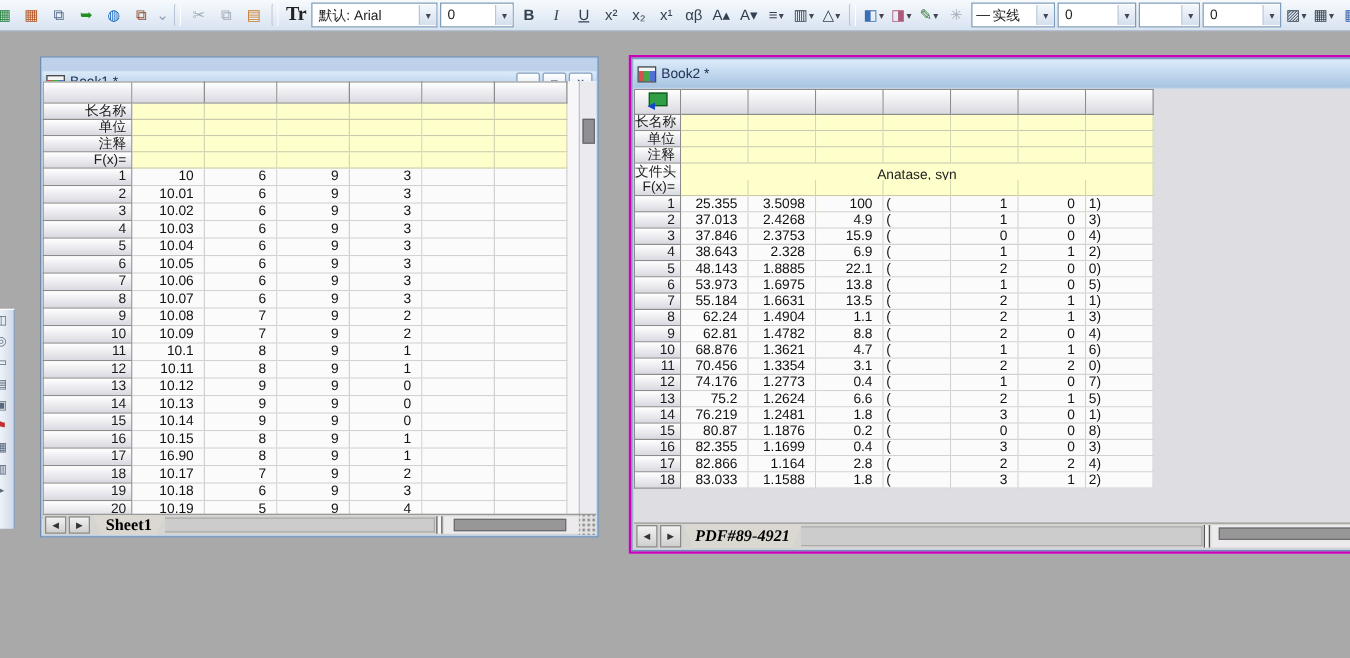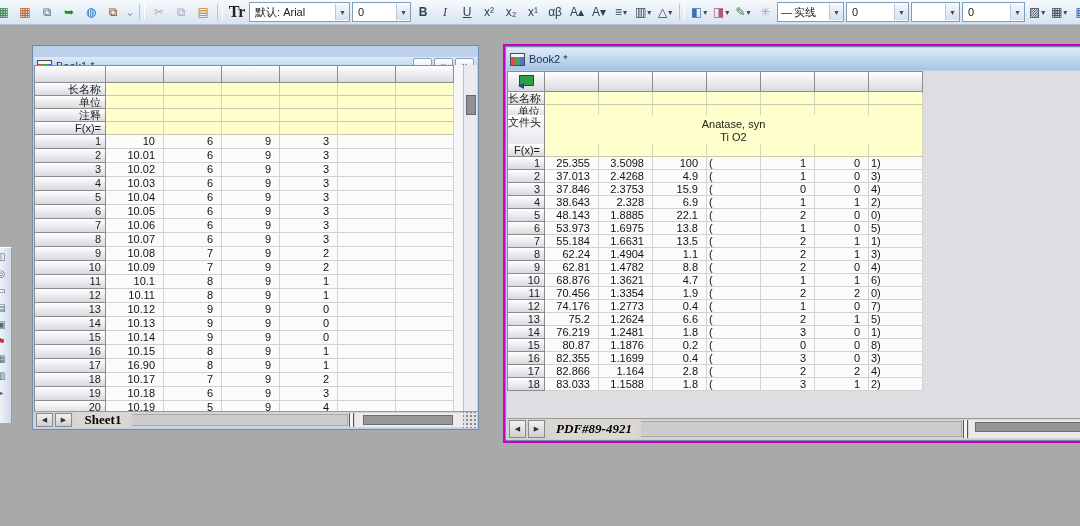--- a/index.html
+++ b/index.html
@@ -70,21 +70,21 @@
   .b1 .hdr{height:18px;line-height:17px;}
   .b1 .hdr .hc{height:18px;}
   .b1 .lblrow{height:13px;line-height:12px;}
   .b2 .rn,.b2 .corner{width:38px;}
   .b2 .c,.b2 .hc{width:54px;}
   .b2 .row{height:13px;line-height:12px;}
   .b2 .hdr{height:21px;line-height:20px;}
   .b2 .lblrow{height:13px;line-height:12px;}
   .rep{display:contents;}
   
-  .fhrow{height:46px;align-items:center;}
+  .fhrow{height:46px;}
   .fhrow .rn{height:46px;line-height:13px;padding-top:1px;}
   .fhcell{box-sizing:border-box;width:378px;height:46px;background:#ffffcc;
      border-right:1px solid #d6d6b4;border-bottom:1px solid #c9c9ab;
      text-align:center;line-height:13px;padding-top:3px;color:#222;}
   
   .cornerico{position:relative;display:inline-block;width:13px;height:9px;margin-top:2px;
      background:#2f9e44;border:1px solid #145a22;}
   .cornerico::after{content:"";position:absolute;left:-2px;bottom:-4px;width:0;height:0;
      border-top:3px solid rgba(0,0,0,0);border-bottom:3px solid rgba(0,0,0,0);border-right:6px solid #1446c8;}
   
@@ -722,21 +722,21 @@
           <span class="c">4.7</span>
           <span class="c la">(</span>
           <span class="c">1</span>
           <span class="c">1</span>
           <span class="c la">6)</span>
         </div>
           <div class="row">
           <span class="rn">11</span>
           <span class="c">70.456</span>
           <span class="c">1.3354</span>
-          <span class="c">1.9</span>
+          <span class="c">3.1</span>
           <span class="c la">(</span>
           <span class="c">2</span>
           <span class="c">2</span>
           <span class="c la">0)</span>
         </div>
           <div class="row">
           <span class="rn">12</span>
           <span class="c">74.176</span>
           <span class="c">1.2773</span>
           <span class="c">0.4</span>

